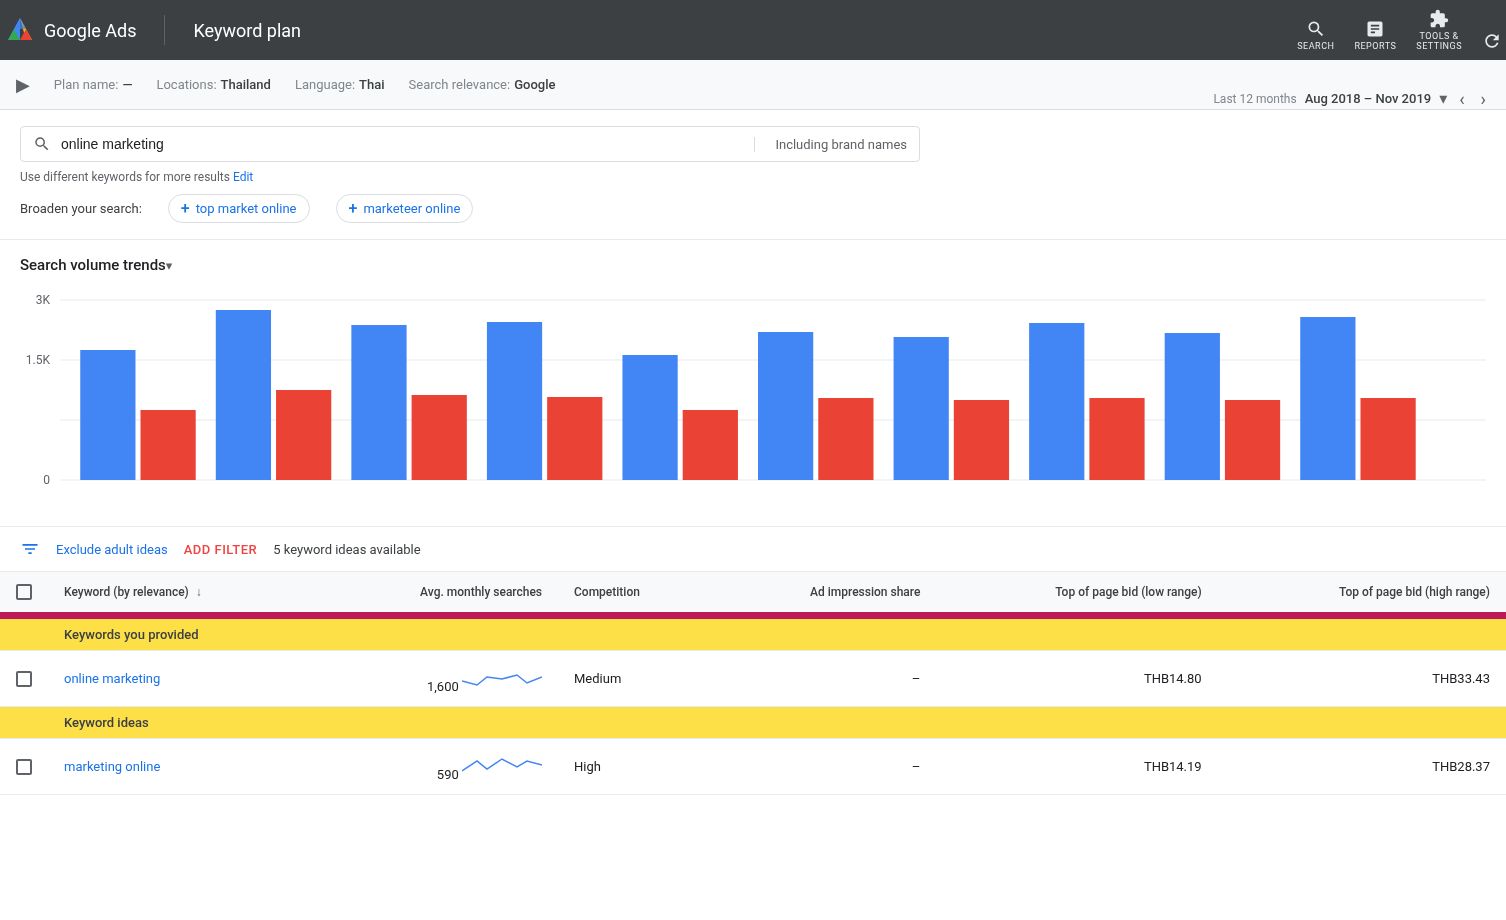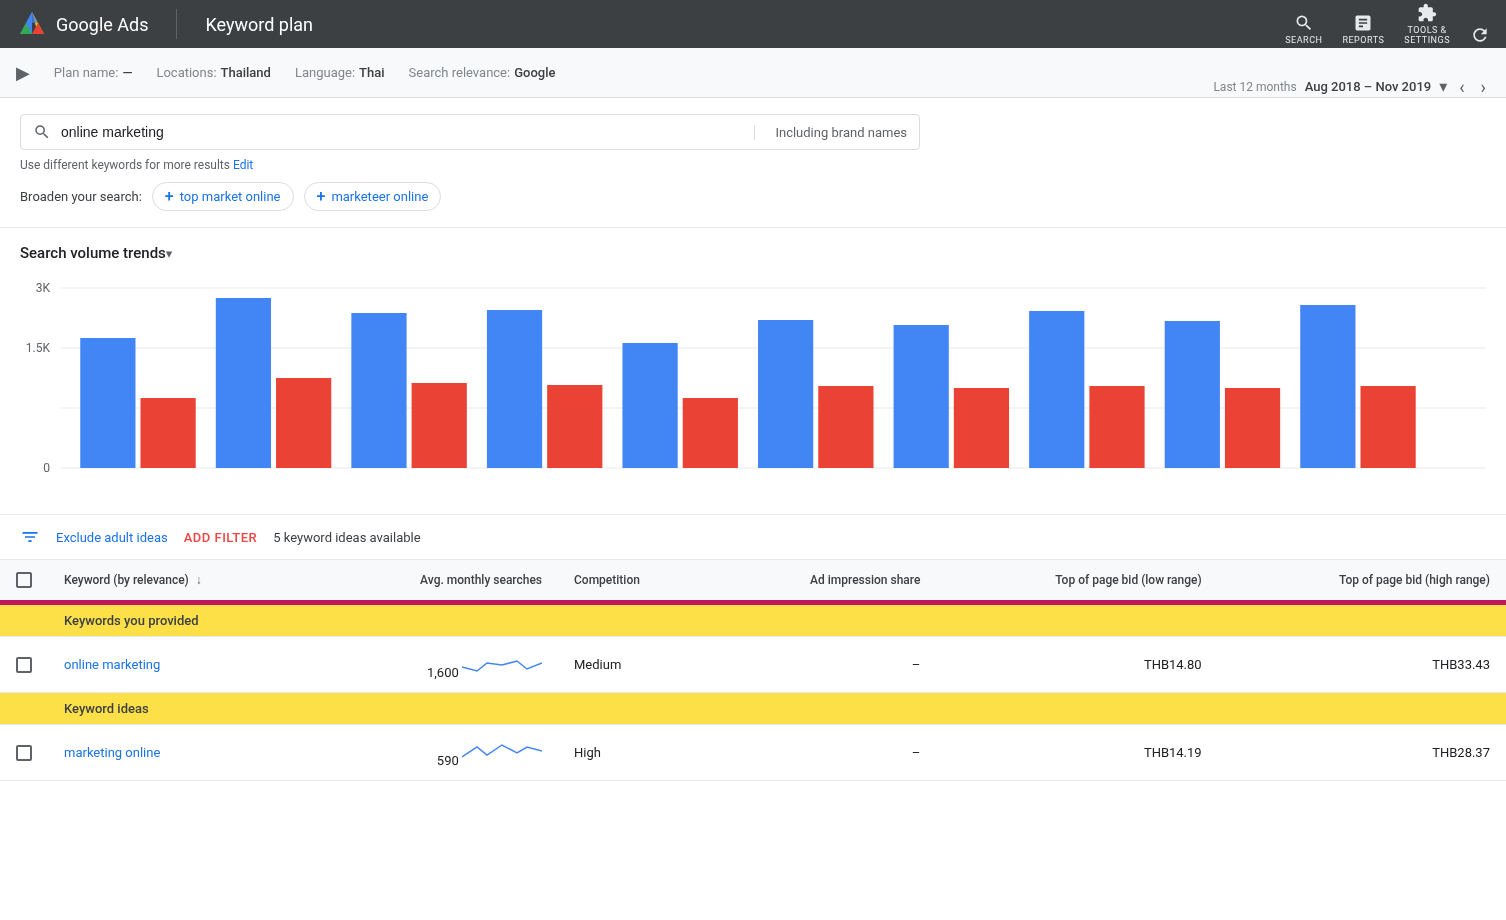--- a/index.html
+++ b/index.html
@@ -1,24 +1,24 @@
 <!DOCTYPE html>
 <html><head>
   <meta charset="utf-8">
   <style>
     * { box-sizing: border-box; margin: 0; padding: 0; }
     body { font-family: 'Roboto', Arial, sans-serif; font-size: 13px; color: #202124; background: #fff; overflow-x: hidden; }
 
     
     .top-nav {
       background: #3c4043;
-      height: 48px;
-      display: flex;
-      align-items: center;
-      padding: 0 16px;
+      height: 60px;
+      display: flex;
+      align-items: center;
+      padding: 0 4px;
       color: #fff;
       justify-content: space-between;
     }
     .top-nav-left {
       display: flex;
       align-items: center;
       gap: 12px;
     }
     .google-ads-logo {
       display: flex;
@@ -163,21 +163,21 @@
       color: #5f6368;
     }
     .suggestion-text a {
       color: #1a73e8;
       text-decoration: none;
       cursor: pointer;
     }
     .broaden-row {
       display: flex;
       align-items: center;
-      gap: 10px;
+      gap: 26px;
       padding: 10px 0 8px;
       flex-wrap: wrap;
     }
     .broaden-label {
       font-size: 13px;
       color: #3c4043;
     }
     .broaden-chip {
       display: flex;
       align-items: center;
@@ -268,21 +268,21 @@
       width: 100%;
       border-collapse: collapse;
     }
     .data-table th {
       background: #f8f9fa;
       padding: 12px 16px;
       text-align: left;
       font-size: 12px;
       font-weight: 500;
       color: #3c4043;
-      border-bottom: 5px solid #be185d;
+      border-bottom: 7px solid #be185d;
       white-space: nowrap;
     }
     .data-table th.right { text-align: right; }
     .data-table td {
       padding: 12px 16px;
       font-size: 13px;
       color: #202124;
       border-bottom: 1px solid #e8eaed;
       vertical-align: middle;
     }

